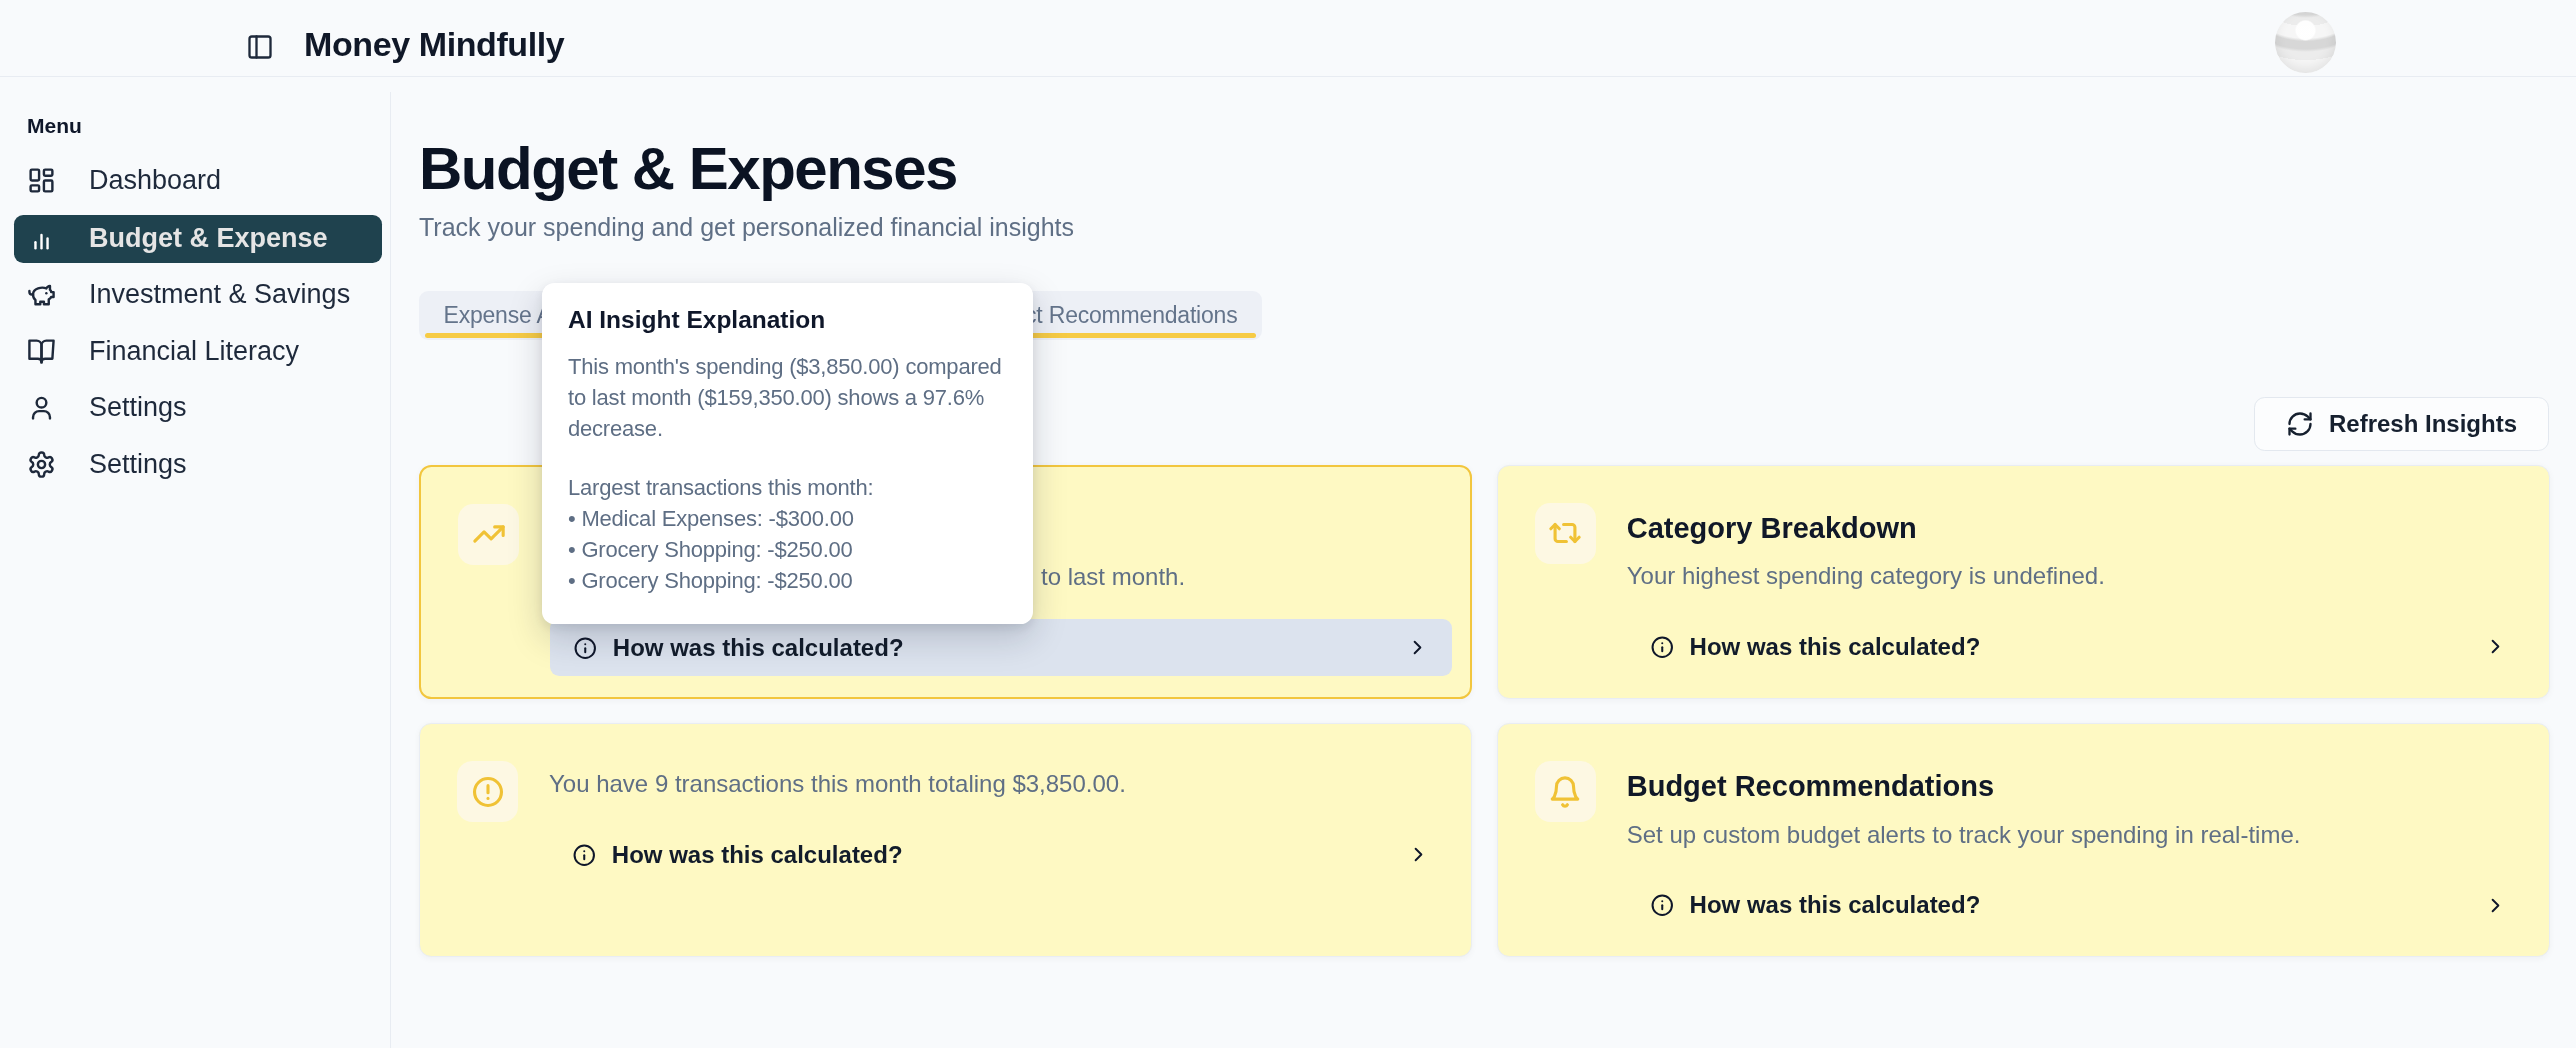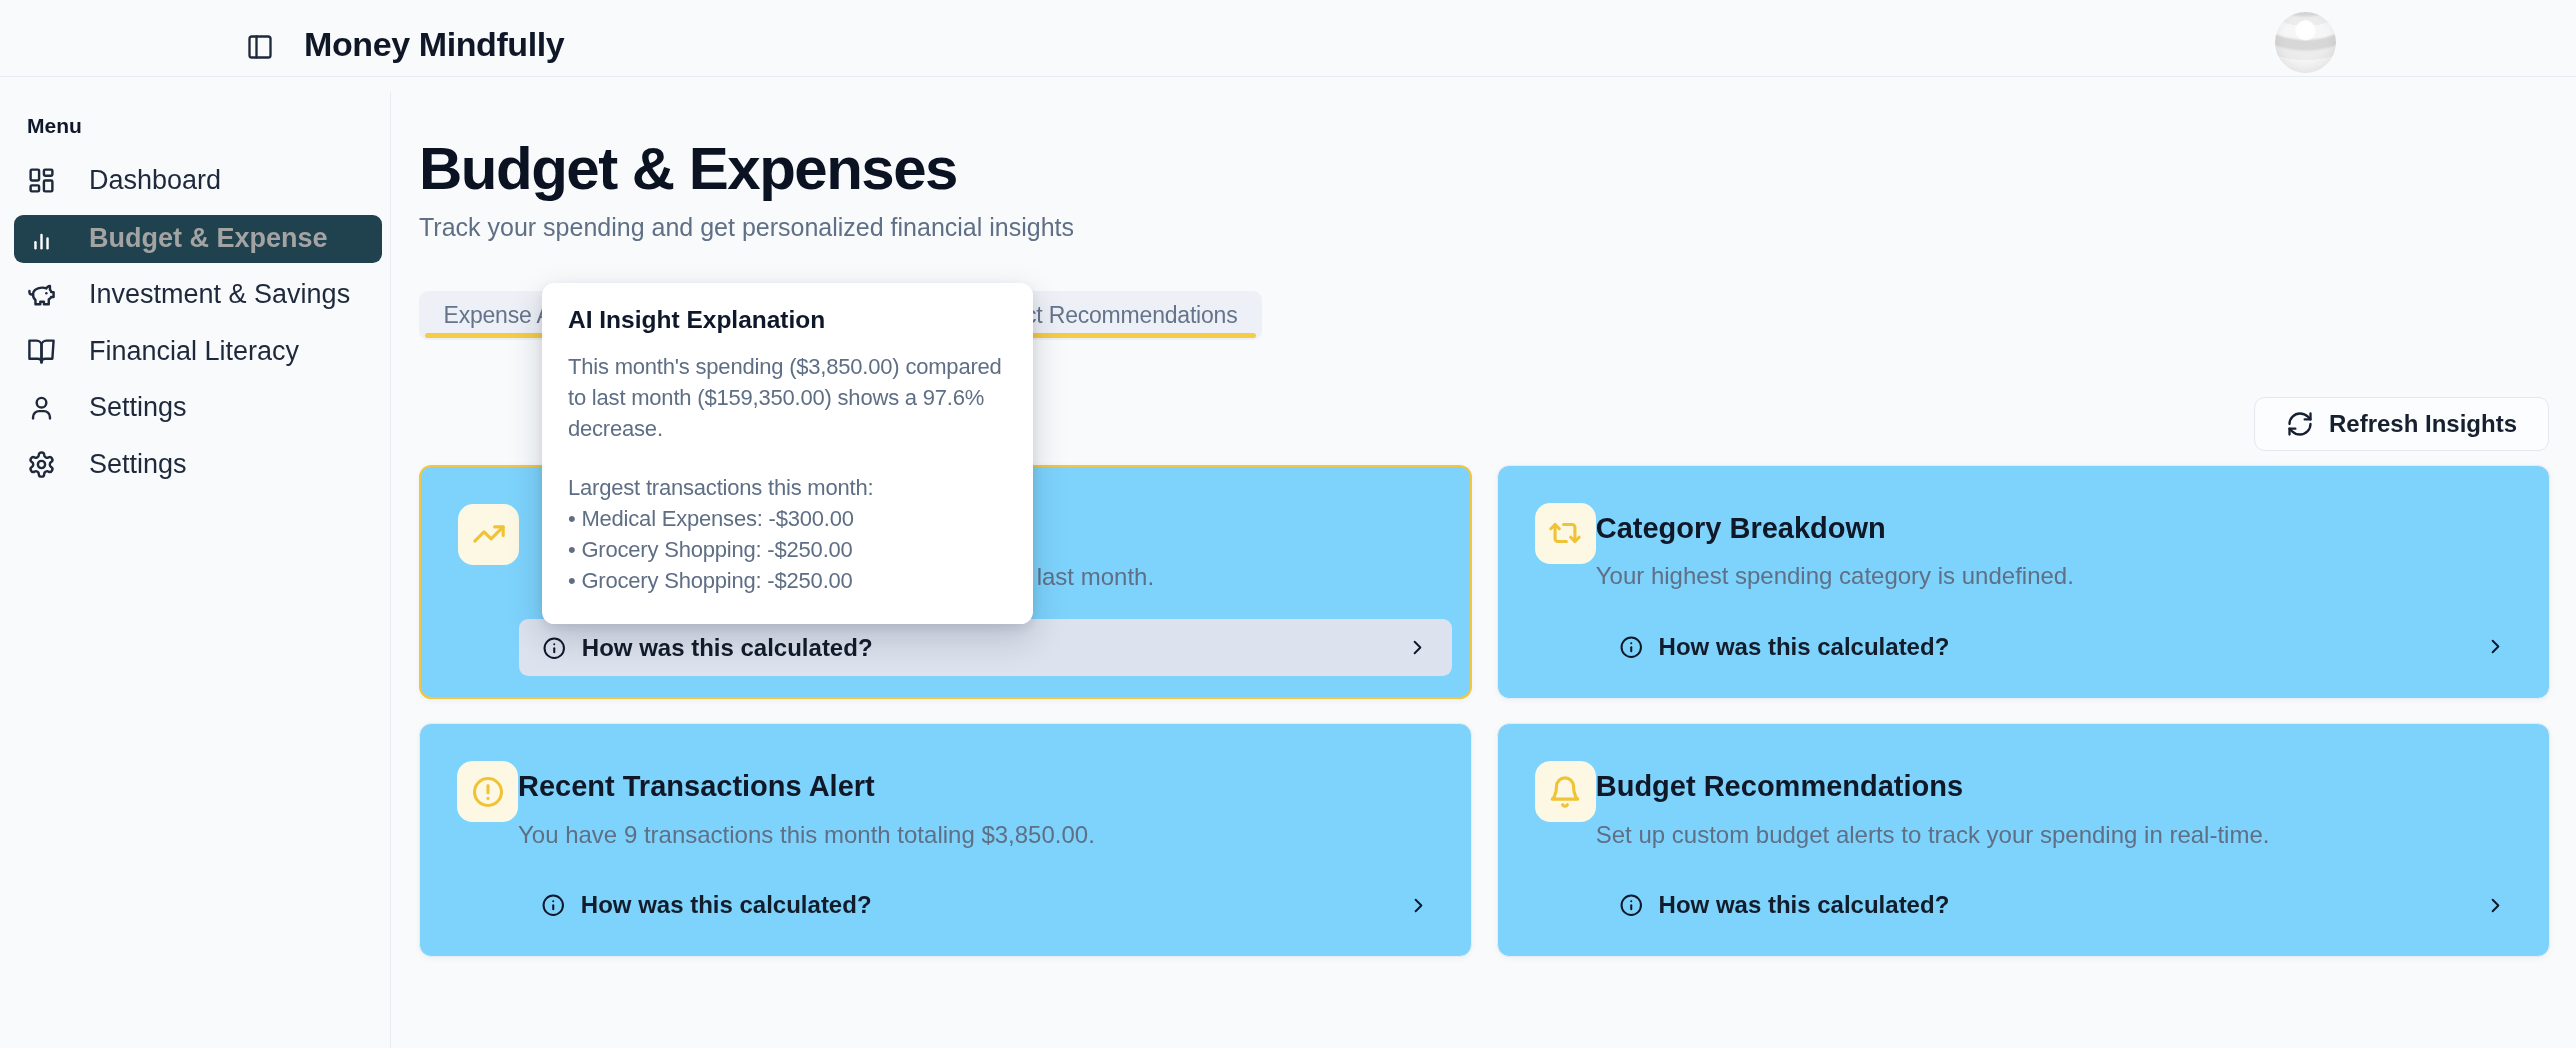--- a/index.html
+++ b/index.html
@@ -42,21 +42,21 @@
   }
   .menu-label { margin-left:27px; font-size:21px; font-weight:700; color:#0f172a; line-height:23px; }
   .nav { margin-top:20px; }
   .nav-item {
     width:368px; height:48px; margin:0 0 8.4px 14px; border-radius:9.2px;
     display:flex; align-items:center; padding-left:13px; gap:33px;
     font-size:27px; font-weight:500; color:#1e293b; cursor:pointer;
   }
   .nav-item .nicon { width:29px; height:29px; flex:0 0 29px; }
   .nav-item .nicon svg { width:29px; height:29px; stroke:#1e293b; }
-  .nav-item.active { background:#1f424e; color:#a3a3a3; font-weight:700;margin-top:10px; }
+  .nav-item.active { background:#1f424e; color:#e5e5e5; font-weight:700;margin-top:10px; }
   .nav-item.active .nicon svg { stroke:#ffffff; }
 
   
   .main { position:absolute; left:391px; top:92px; right:0; bottom:0; padding-left:28px; }
   .page-title { margin-top:41px; font-size:60px; line-height:72px; font-weight:700; letter-spacing:-1.5px; color:#0b1323; }
   .page-subtitle { margin-top:7.7px; font-size:25px; color:#5f6f85; }
 
   .tabbar {
     position:relative; margin-top:49px; width:843px; height:49px;
     background:#edf0f6; border-radius:9.2px;
@@ -78,23 +78,23 @@
     font-size:24px; font-weight:700; color:#16202f; cursor:pointer;
   }
   .refresh-btn svg { width:28px; height:28px; stroke:#16202f; }
 
   
   .grid {
     margin-top:125px; margin-right:26px;
     display:grid; grid-template-columns:1fr 1fr; gap:24.5px;
   }
   .card {
-    position:relative; height:234px; background:#7dd3fc; border-radius:12.3px;
+    position:relative; height:234px; background:#fef9c3; border-radius:12.3px;
     border:1.5px solid #e9edf3; box-shadow:0 1.5px 6.1px rgba(15,23,42,.04);
-    padding:37px 37px 0 37px; display:flex; 
+    padding:37px 37px 0 37px; display:flex; gap:31px;
   }
   .card.highlight { border:2.3px solid #f2c63e; }
   .tile {
     width:61px; height:61px; flex:0 0 61px; border-radius:15.3px;
     background:#fdf8e3; display:flex; align-items:center; justify-content:center;
   }
   .tile svg { width:34px; height:34px; stroke:#f0c235; }
   .card-body { flex:1; padding-top:9.2px; min-width:0; }
   .card-title { font-size:29px; line-height:32px; min-height:32px; font-weight:700; color:#101828; margin-bottom:18.4px; }
   .card-subtitle { font-size:24px; line-height:28px; min-height:28px; color:#5f6f85; white-space:nowrap; }
@@ -291,21 +291,20 @@
 
     <div class="card">
       <div class="tile">
         <svg viewBox="0 0 24 24" fill="none" stroke-width="2.2" stroke-linecap="round" stroke-linejoin="round">
           <circle cx="12" cy="12" r="9.5"></circle>
             <path d="M12 7.5v5"></path>
             <path d="M12 16.5h.01"></path>
         </svg>
       </div>
       <div class="card-body">
-        <div class="card-title">Recent Transactions Alert</div>
         <div class="card-subtitle">You have 9 transactions this month totaling $3,850.00.</div>
         <div class="how-row">
           <span class="info-ic">
             <svg viewBox="0 0 24 24" fill="none" stroke-width="2" stroke-linecap="round" stroke-linejoin="round">
               <circle cx="12" cy="12" r="9.5"></circle>
                 <path d="M12 16v-4"></path>
                 <path d="M12 8h.01"></path>
             </svg>
           </span>
           <span class="how-label">How was this calculated?</span>

